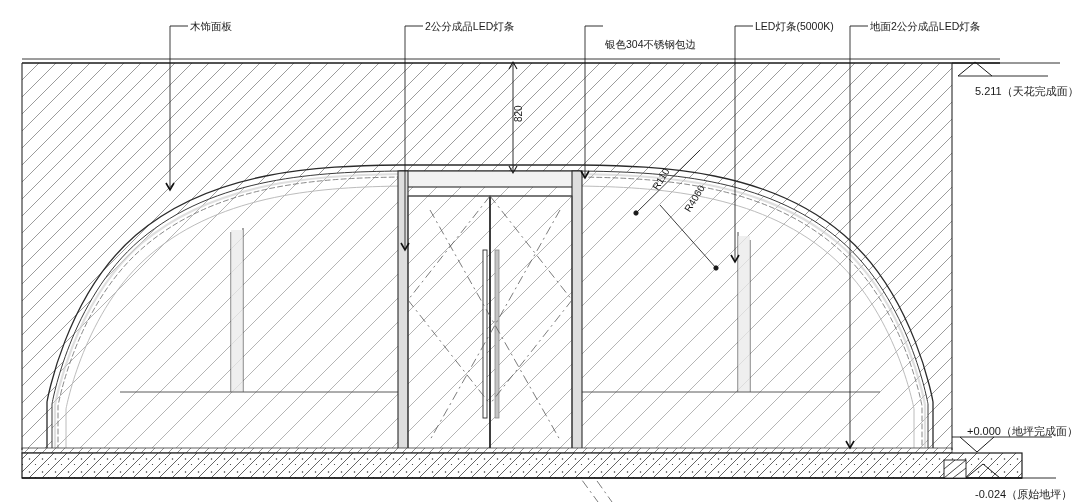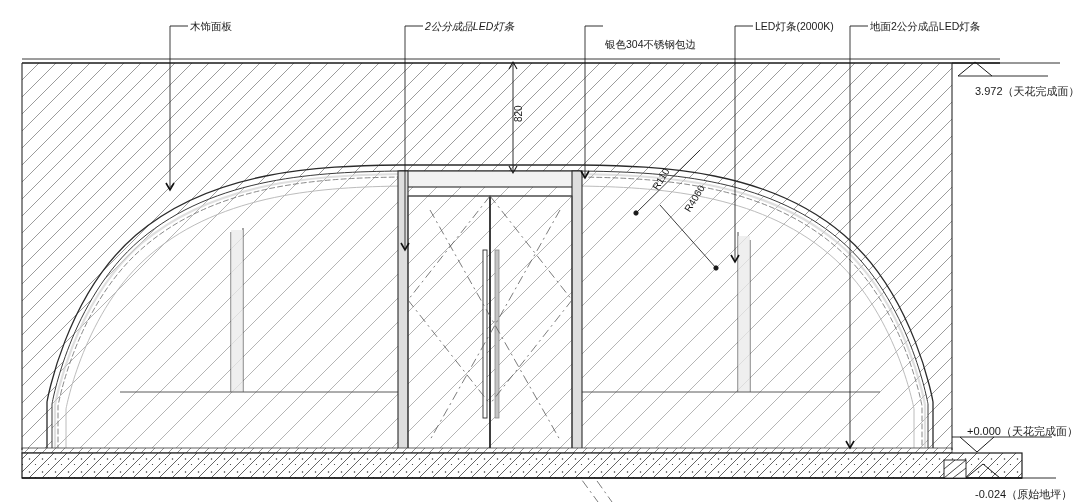--- a/index.html
+++ b/index.html
@@ -238,25 +238,25 @@
       <rect x="944" y="460" width="22" height="18" fill="#ffffff" stroke="#1a1a1a" stroke-width="0.9"></rect>
       <line x1="944" y1="478" x2="966" y2="460" stroke="#1a1a1a" stroke-width="0.8"></line>
       <line x1="944" y1="469" x2="955" y2="460" stroke="#1a1a1a" stroke-width="0.8"></line>
       <line x1="953" y1="478" x2="966" y2="468" stroke="#1a1a1a" stroke-width="0.8"></line>
     </g>
 
   </svg>
 
   <div id="textLayer">
       <div class="lbl leader-label" style="left: 190px; top: 20px;">木饰面板</div>
-      <div class="lbl leader-label" style="left: 425px; top: 20px; font-style: italic;">2公分成品LED灯条</div>
+      <div class="lbl leader-label" style="left: 425px; top: 20px;">2公分成品LED灯条</div>
       <div class="lbl leader-label" style="left: 605px; top: 20px; margin-top: 18px;">银色304不锈钢包边</div>
-      <div class="lbl leader-label" style="left: 755px; top: 20px;">LED灯条(2000K)</div>
+      <div class="lbl leader-label" style="left: 755px; top: 20px;">LED灯条(5000K)</div>
       <div class="lbl leader-label" style="left: 870px; top: 20px;">地面2公分成品LED灯条</div>
-      <div class="lbl elev-label" style="left: 975px; top: 84px;">3.972（天花完成面）</div>
-      <div class="lbl elev-label" style="left: 967px; top: 424px;">+0.000（天花完成面）</div>
+      <div class="lbl elev-label" style="left: 975px; top: 84px;">5.211（天花完成面）</div>
+      <div class="lbl elev-label" style="left: 967px; top: 424px;">+0.000（地坪完成面）</div>
       <div class="lbl elev-label" style="left: 975px; top: 487px;">-0.024（原始地坪）</div>
       <div class="lbl" style="font-size: 10px; left: 513px; top: 122px; transform-origin: 0px 0px; transform: rotate(-90deg);">820</div>
       <div class="lbl" style="font-size: 10px; left: 650px; top: 186px; transform-origin: 0px 0px; transform: rotate(-58deg);">R110</div>
       <div class="lbl" style="font-size: 10px; left: 682px; top: 208px; transform-origin: 0px 0px; transform: rotate(-58deg);">R4060</div>
     </div>
 
 </div>
 
 </body></html>

